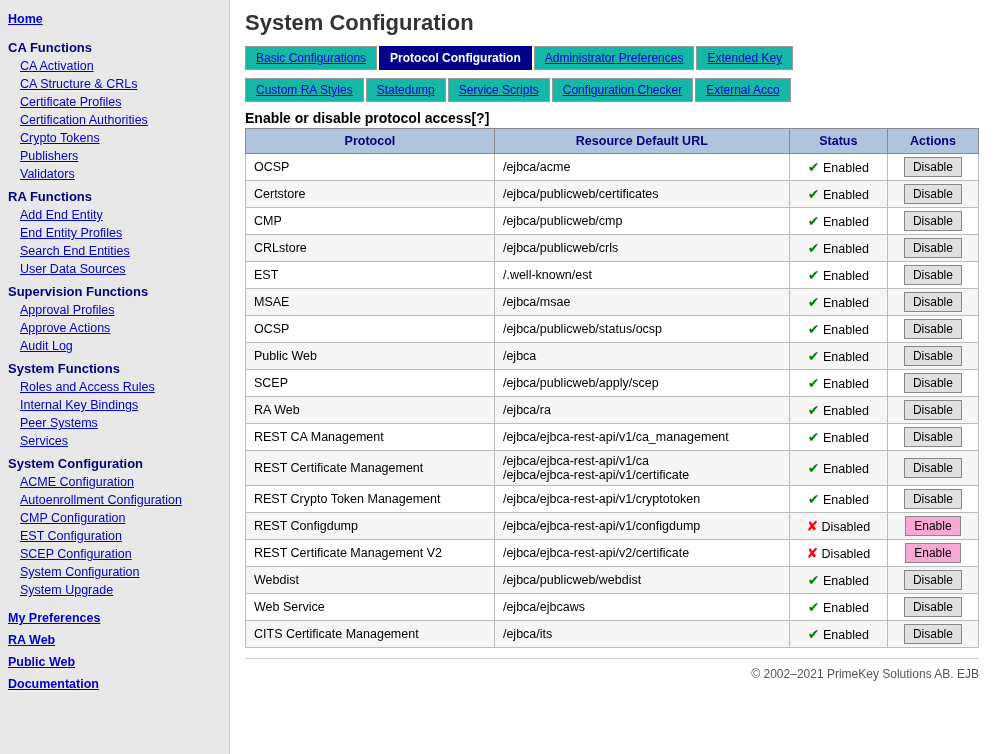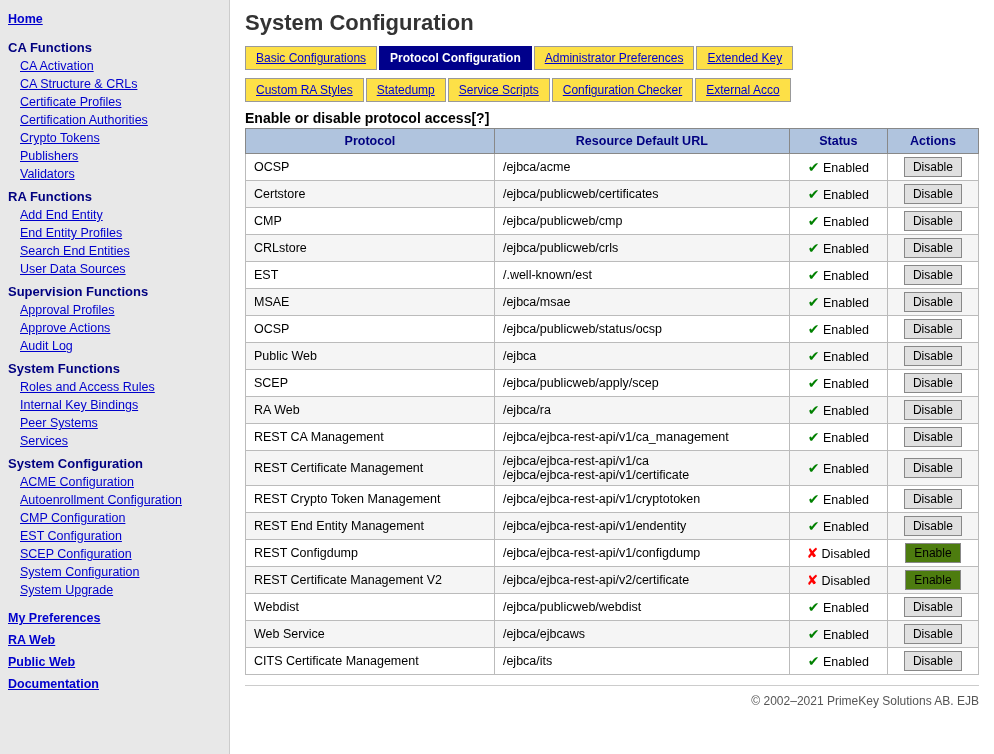--- a/index.html
+++ b/index.html
@@ -59,21 +59,21 @@
     
     .tabs-row {
       display: flex;
       flex-wrap: wrap;
       gap: 2px;
       margin-bottom: 8px;
     }
     .tab {
       padding: 4px 10px;
       border: 1px solid #999;
-      background: #fde047;
+      background: #14b8a6;
       color: #00c;
       cursor: pointer;
       font-size: 12px;
       text-decoration: underline;
       white-space: nowrap;
     }
     .tab.active {
       background: #00008B;
       color: #fff;
       font-weight: bold;
@@ -120,21 +120,21 @@
     }
     .btn-disable {
       background: #e0e0e0;
       border: 1px solid #888;
       padding: 2px 8px;
       cursor: pointer;
       font-size: 12px;
       color: #000;
     }
     .btn-enable {
-      background: #4d7c0f;
+      background: #f9a8d4;
       border: 1px solid #888;
       padding: 2px 8px;
       cursor: pointer;
       font-size: 12px;
       color: #000;
     }
     .check-icon { color: green; font-size: 14px; }
     .cross-icon { color: red; font-size: 14px; }
 
     
@@ -296,26 +296,20 @@
           <td class="status-cell"><span class="check-icon">✔</span> Enabled</td>
           <td class="action-cell"><button class="btn-disable">Disable</button></td>
         </tr>
         <tr>
           <td>REST Crypto Token Management</td>
           <td style="white-space: pre-line;">/ejbca/ejbca-rest-api/v1/cryptotoken</td>
           <td class="status-cell"><span class="check-icon">✔</span> Enabled</td>
           <td class="action-cell"><button class="btn-disable">Disable</button></td>
         </tr>
         <tr>
-          <td>REST End Entity Management</td>
-          <td style="white-space: pre-line;">/ejbca/ejbca-rest-api/v1/endentity</td>
-          <td class="status-cell"><span class="check-icon">✔</span> Enabled</td>
-          <td class="action-cell"><button class="btn-disable">Disable</button></td>
-        </tr>
-        <tr>
           <td>REST Configdump</td>
           <td style="white-space: pre-line;">/ejbca/ejbca-rest-api/v1/configdump</td>
           <td class="status-cell"><span class="cross-icon">✘</span> Disabled</td>
           <td class="action-cell"><button class="btn-enable">Enable</button></td>
         </tr>
         <tr>
           <td>REST Certificate Management V2</td>
           <td style="white-space: pre-line;">/ejbca/ejbca-rest-api/v2/certificate</td>
           <td class="status-cell"><span class="cross-icon">✘</span> Disabled</td>
           <td class="action-cell"><button class="btn-enable">Enable</button></td>

